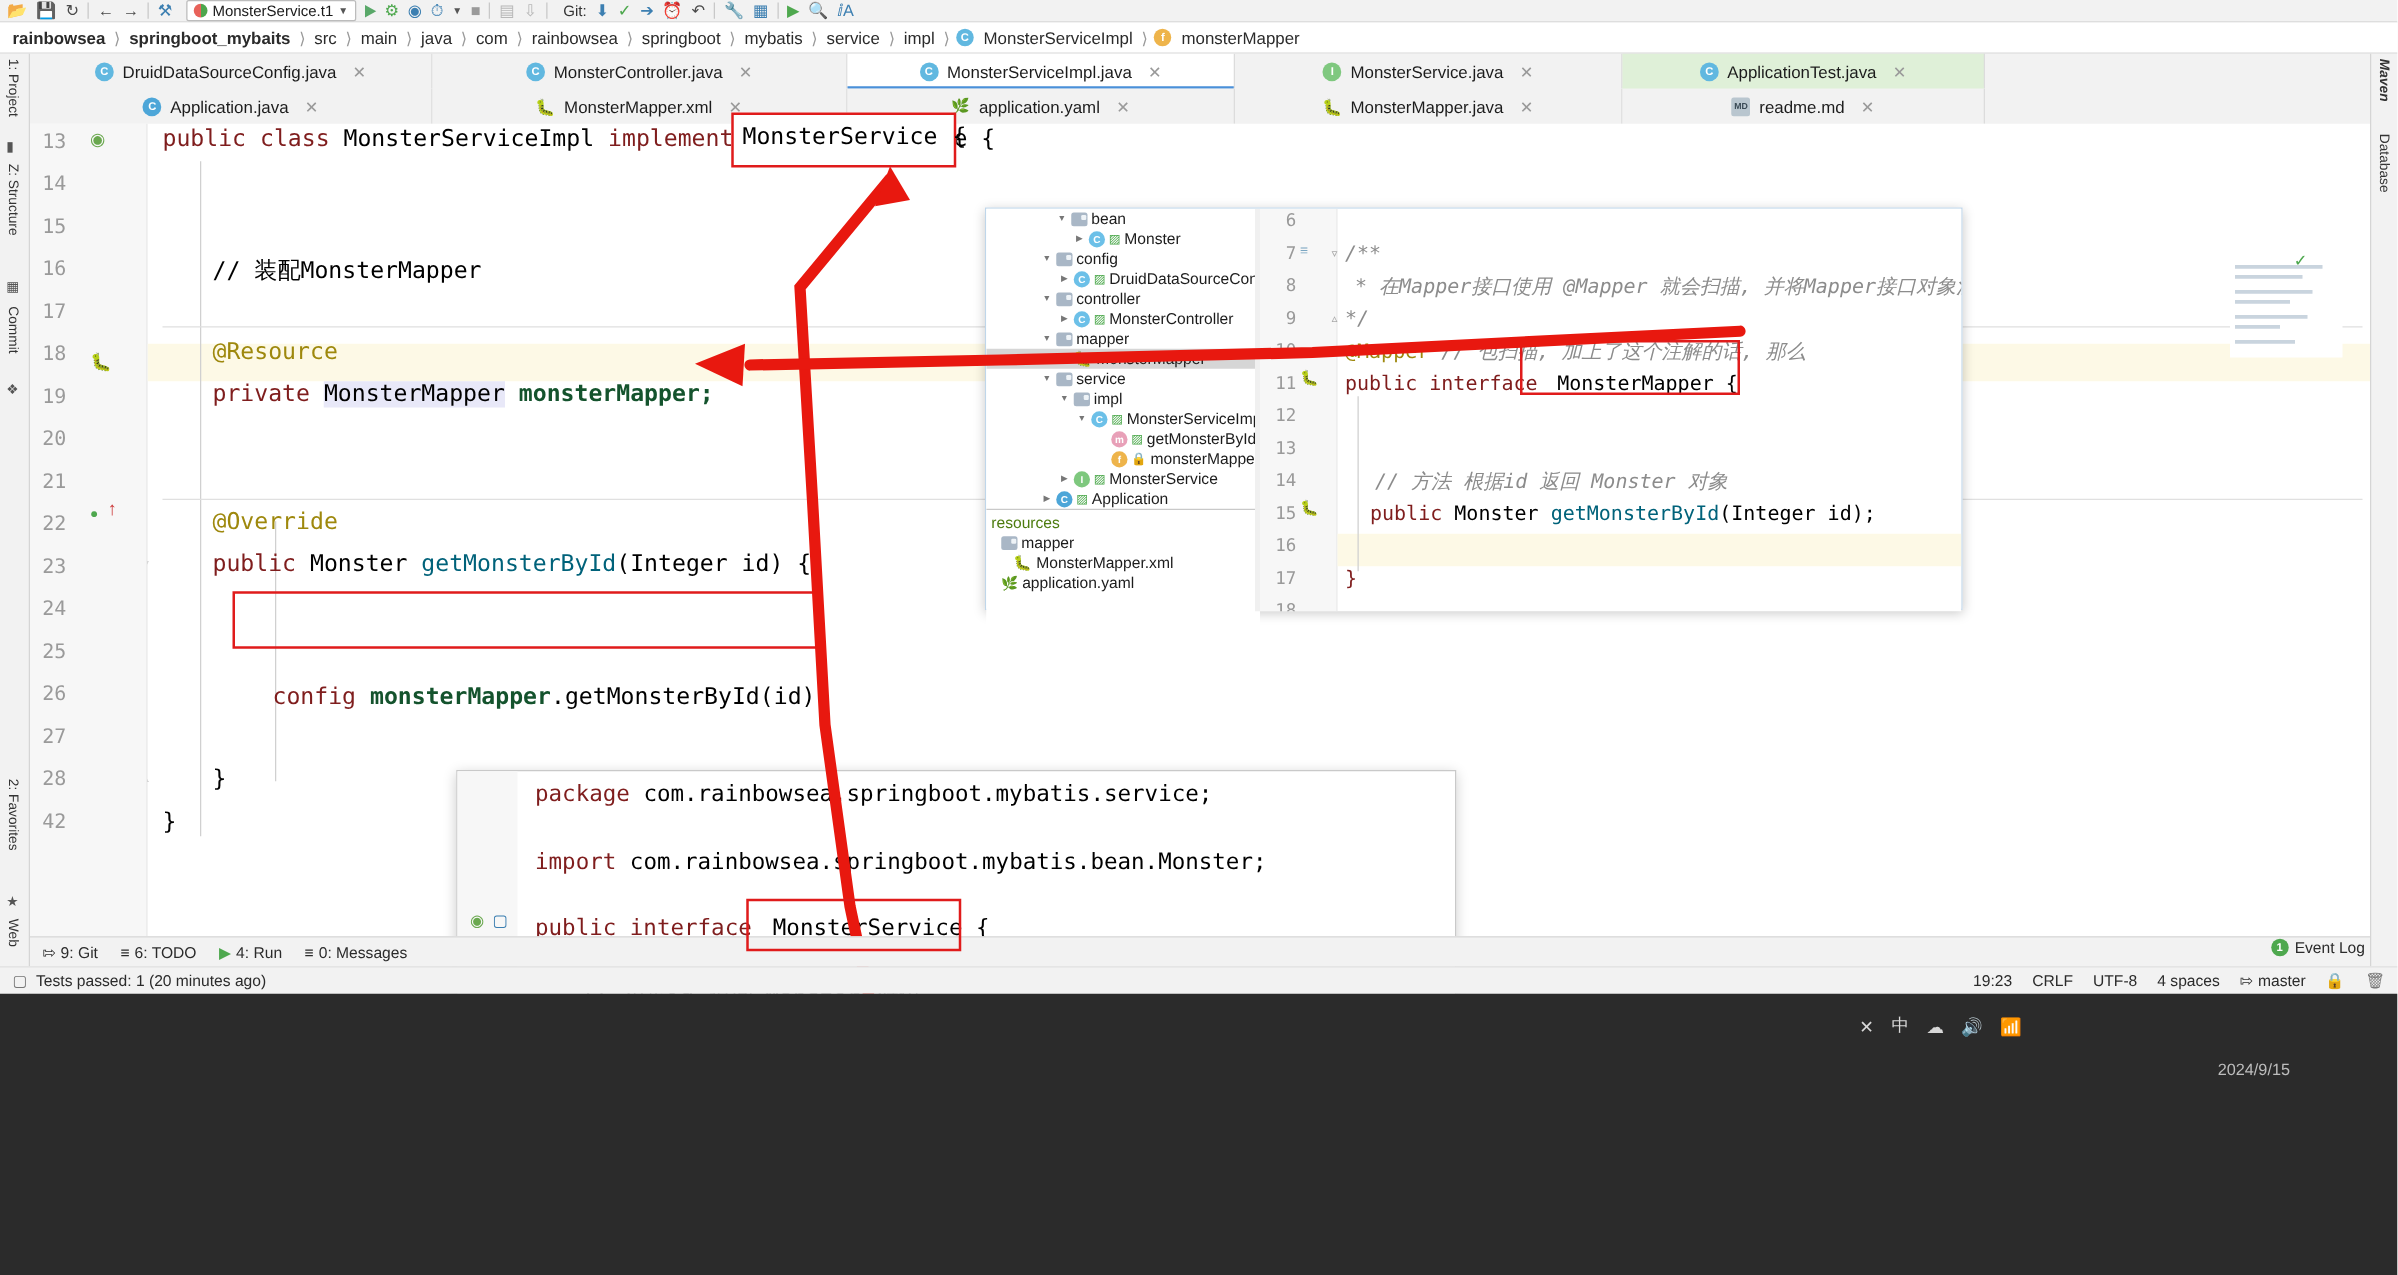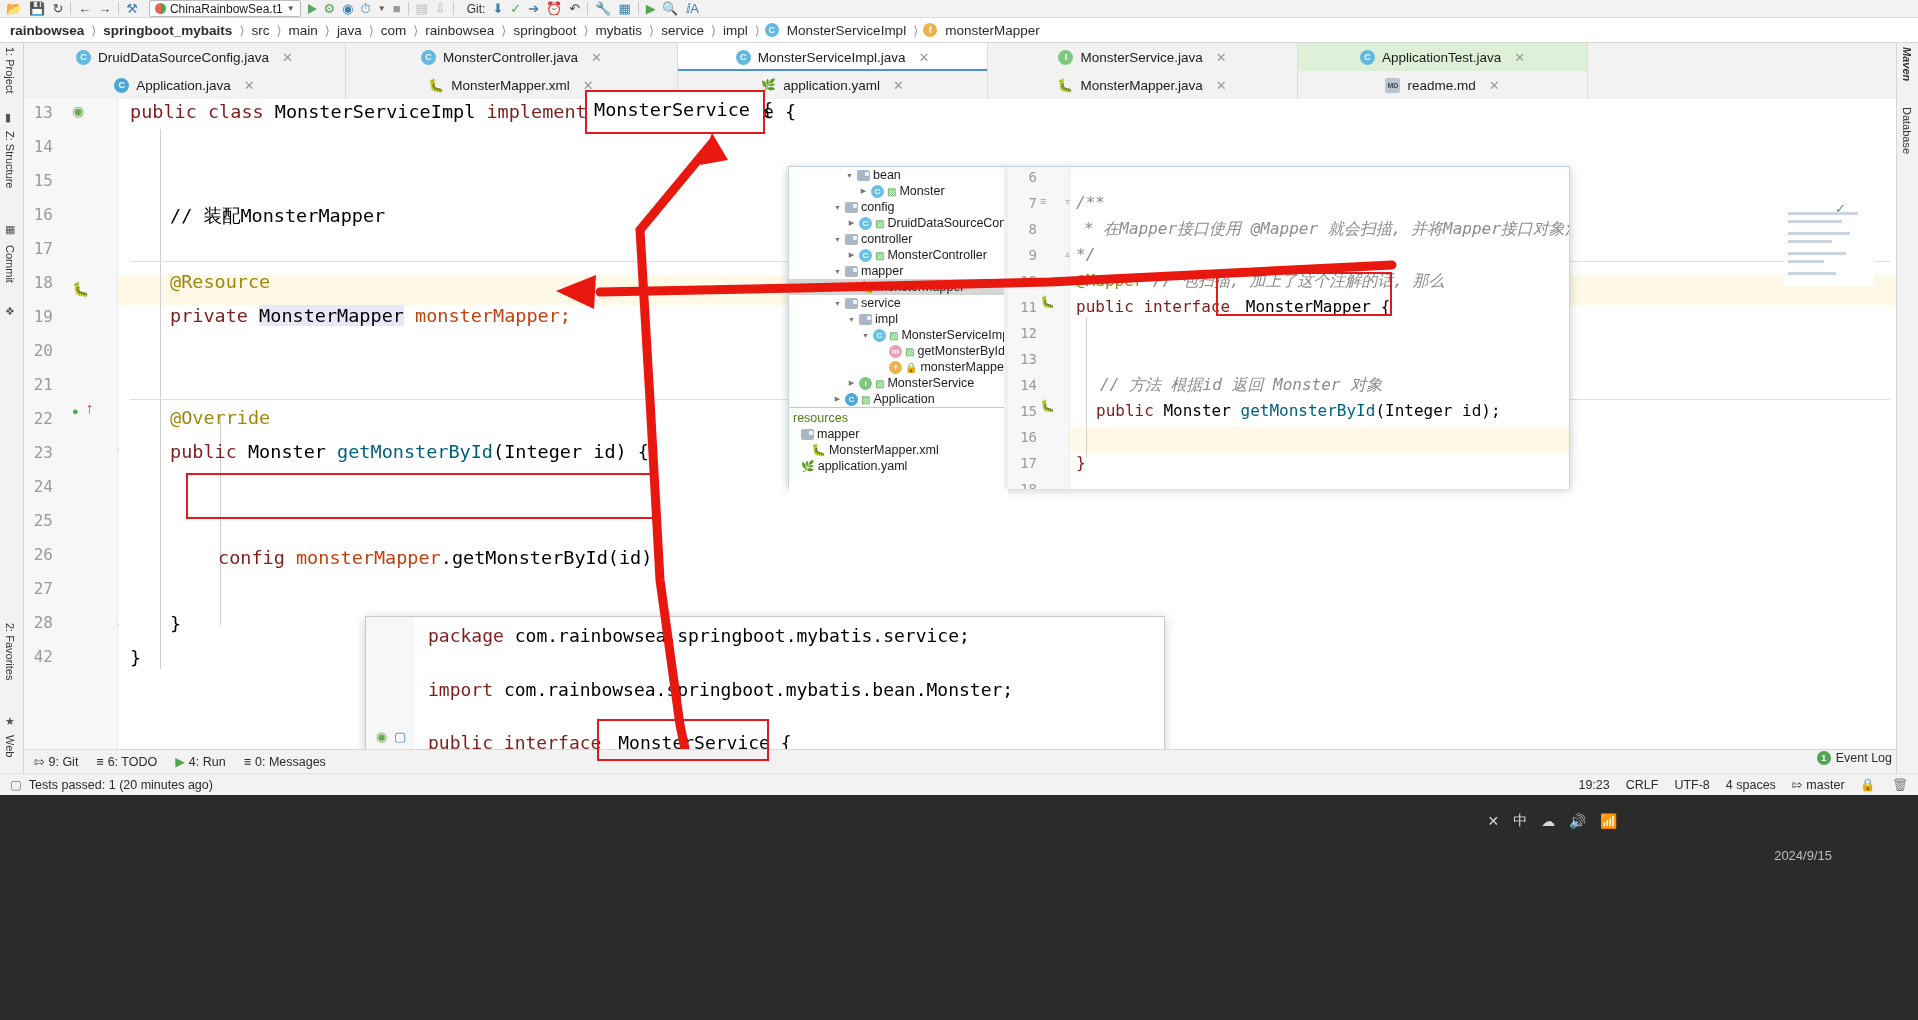--- a/index.html
+++ b/index.html
@@ -128,21 +128,21 @@
   .gico { position: absolute; left: 48px; font-size: 14px; }
   .codearea {
     position: absolute; left: 94px; top: 0; right: 0; height: 650px;
     font-family: "DejaVu Sans Mono", monospace; font-size: 18.5px;
     white-space: pre; overflow: hidden;
   }
   .cline { position: absolute; left: 12px; }
   .hl-line { position: absolute; left: 0; right: 0; height: 30px; background: #fdf9e6; }
   .kw { color: #7f1d1d; }
   .cls { color: #000000; }
-  .field { color: #c2410c; }
+  .field { color: #14532d; font-weight: bold; }
   .method { color: #00627a; }
   .ann { color: #9e880d; }
   .cmt { color: #8c8c8c; font-style: italic; }
   .param-hl { background: #e8e8f8; }
   .foldline { position: absolute; width: 1px; background: #d0d0d0; }
   .sep-h { position: absolute; height: 1px; background: #e0e0e0; }
 
   
   .redbox { position: absolute; border: 2px solid #e01b1b; background: transparent; }
   .redbox-w { position: absolute; border: 2px solid #e01b1b; background: #ffffff; }
@@ -287,21 +287,21 @@
     <span class="tb-ico">📂</span>
     <span class="tb-ico">💾</span>
     <span class="tb-ico">↻</span>
     <span class="tb-sep"></span>
     <span class="tb-ico">←</span>
     <span class="tb-ico">→</span>
     <span class="tb-sep"></span>
     <span class="tb-ico" style="color:#3c7fb1">⚒</span>
     <div class="run-config">
       <span class="rc-ico"></span>
-      <span class="rc-label">ChinaRainbowSea.t1</span>
+      <span class="rc-label">MonsterService.t1</span>
       <span class="caret">▼</span>
     </div>
     <span class="tri-green"></span>
     <span class="tb-ico" style="color:#4ea84e">⚙</span>
     <span class="tb-ico" style="color:#3c7fb1">◉</span>
     <span class="tb-ico" style="color:#3c7fb1">⏱</span>
     <span class="caret">▼</span>
     <span class="tb-ico" style="color:#9a9a9a">■</span>
     <span class="tb-sep"></span>
     <span class="tb-ico" style="color:#b8b8b8">▤</span>

